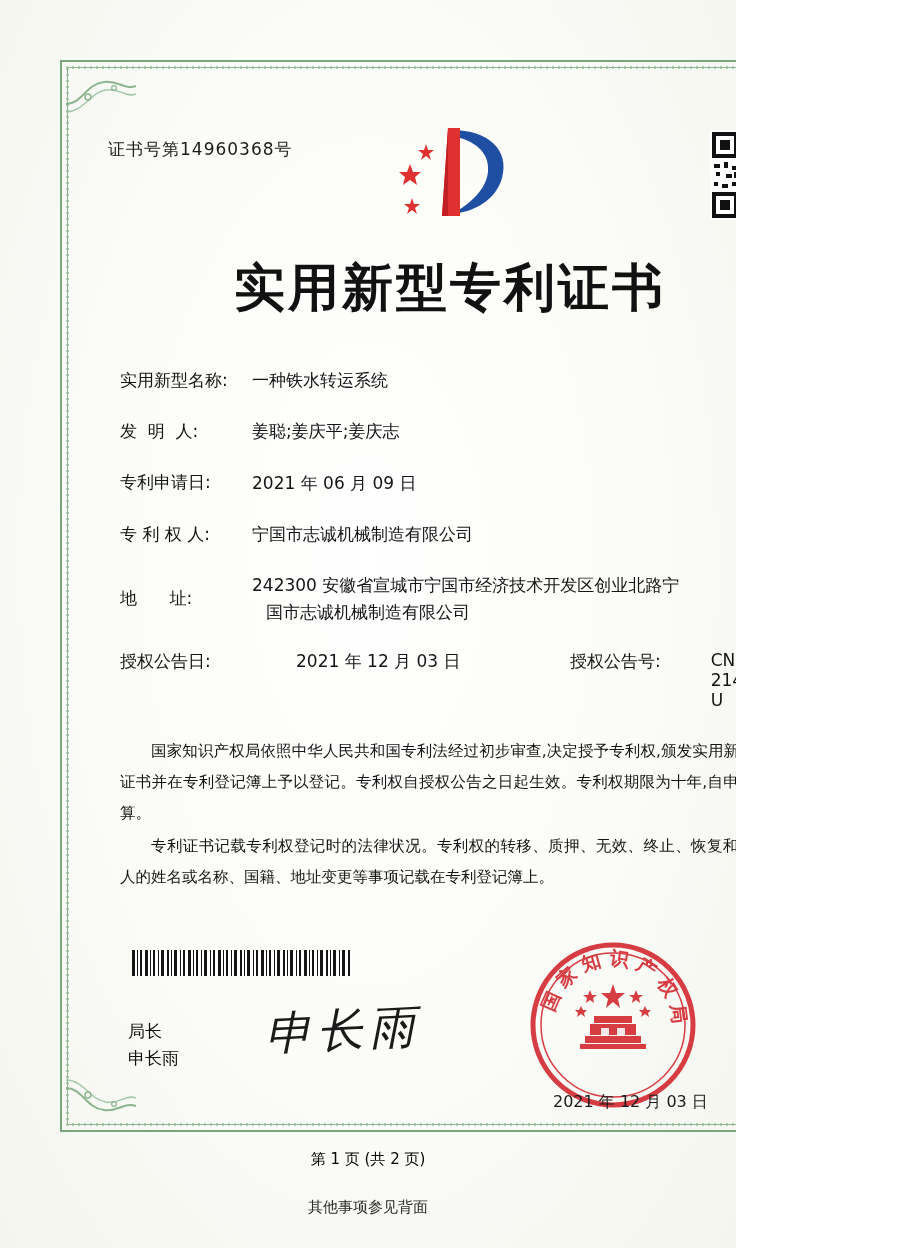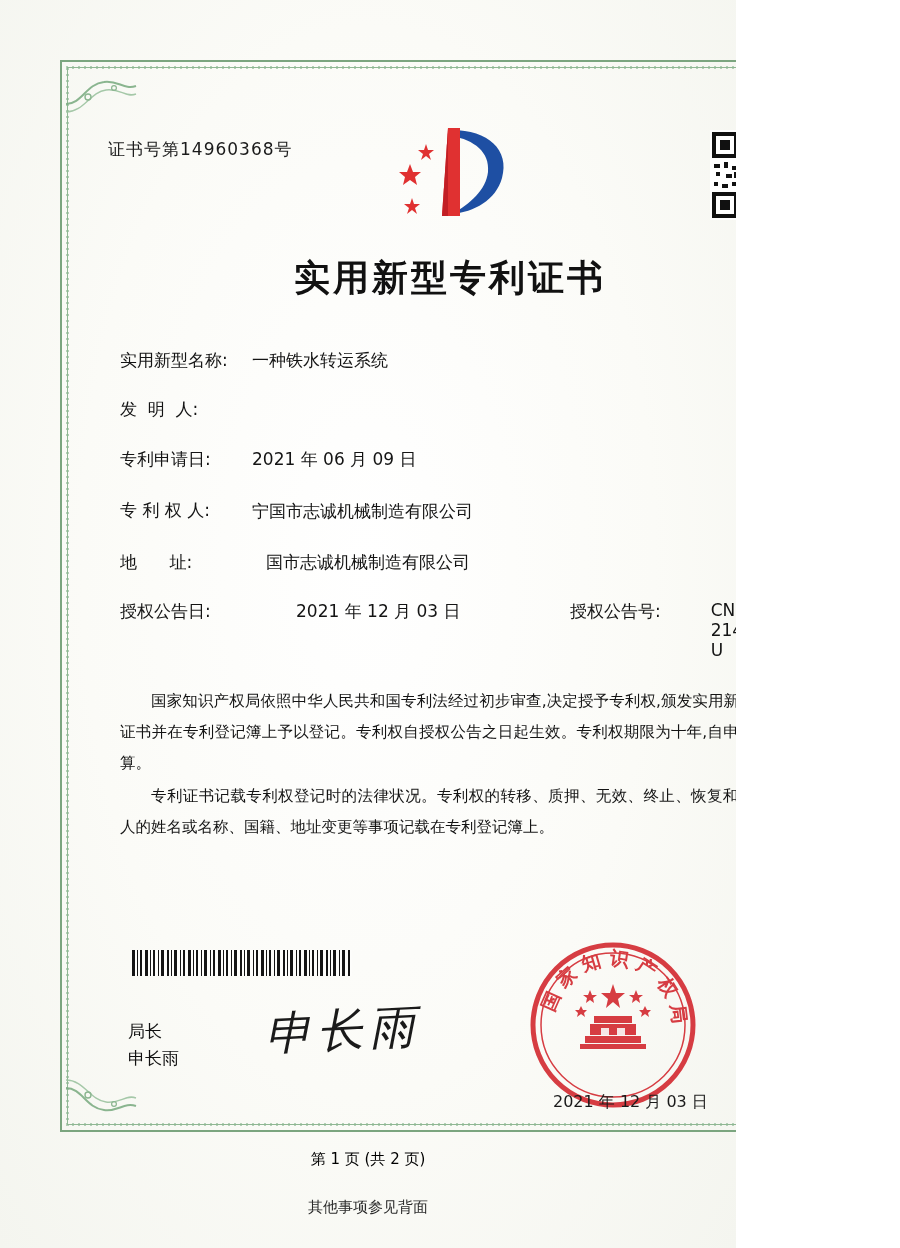--- a/index.html
+++ b/index.html
@@ -104,21 +104,21 @@
     right: 0px;
     top: 20px;
     width: 90px;
     height: 90px;
     background: #ffffff;
   }
   .qr svg { display: block; }
 
   .title {
     text-align: center;
-    font-size: 36px;
+    font-size: 51px;
     letter-spacing: 3px;
     font-weight: bold;
     color: #111;
     margin-top: 14px;
     margin-bottom: 8px;
     font-family: Liberation Mono, monospace;
   }
 
   .fields {
     margin-top: 44px;
@@ -395,36 +395,38 @@
 
     <div class="fields">
 
       <div class="field">
         <span class="lbl">实用新型名称:</span>
         <span class="val">一种铁水转运系统</span>
       </div>
 
       <div class="field">
         <span class="lbl">发  明  人:</span>
+        <span class="val">姜聪;姜庆平;姜庆志</span>
       </div>
 
 
       <div class="field">
         <span class="lbl">专利申请日:</span>
         <span class="val">2021 年 06 月 09 日</span>
       </div>
 
       <div class="field">
         <span class="lbl">专 利 权 人:</span>
         <span class="val">宁国市志诚机械制造有限公司</span>
       </div>
 
       <div class="field">
         <span class="lbl">地      址:</span>
         <span class="val">
+          <span>242300 安徽省宣城市宁国市经济技术开发区创业北路宁</span>
           <span class="line2">国市志诚机械制造有限公司</span>
         </span>
       </div>
 
       <div class="field-inline">
         <span class="lbl2">授权公告日:</span>
         <span class="v1">2021 年 12 月 03 日</span>
         <span class="lbl3">授权公告号:</span>
         <span>CN 214977724 U</span>
       </div>

